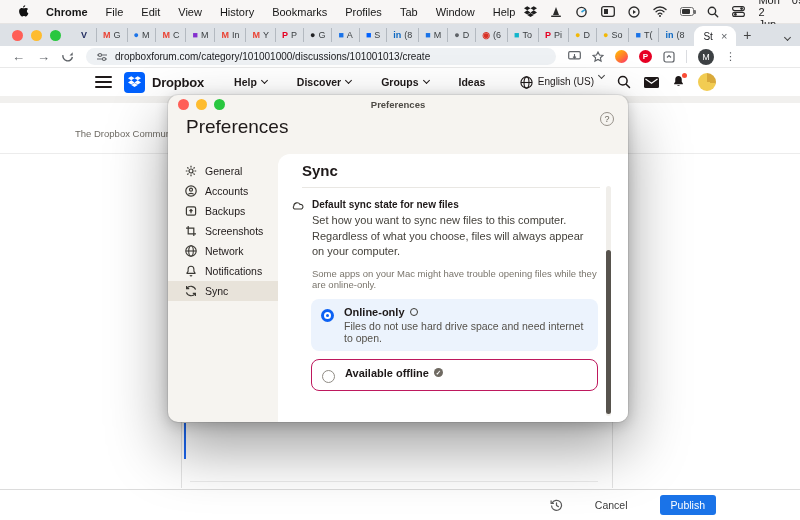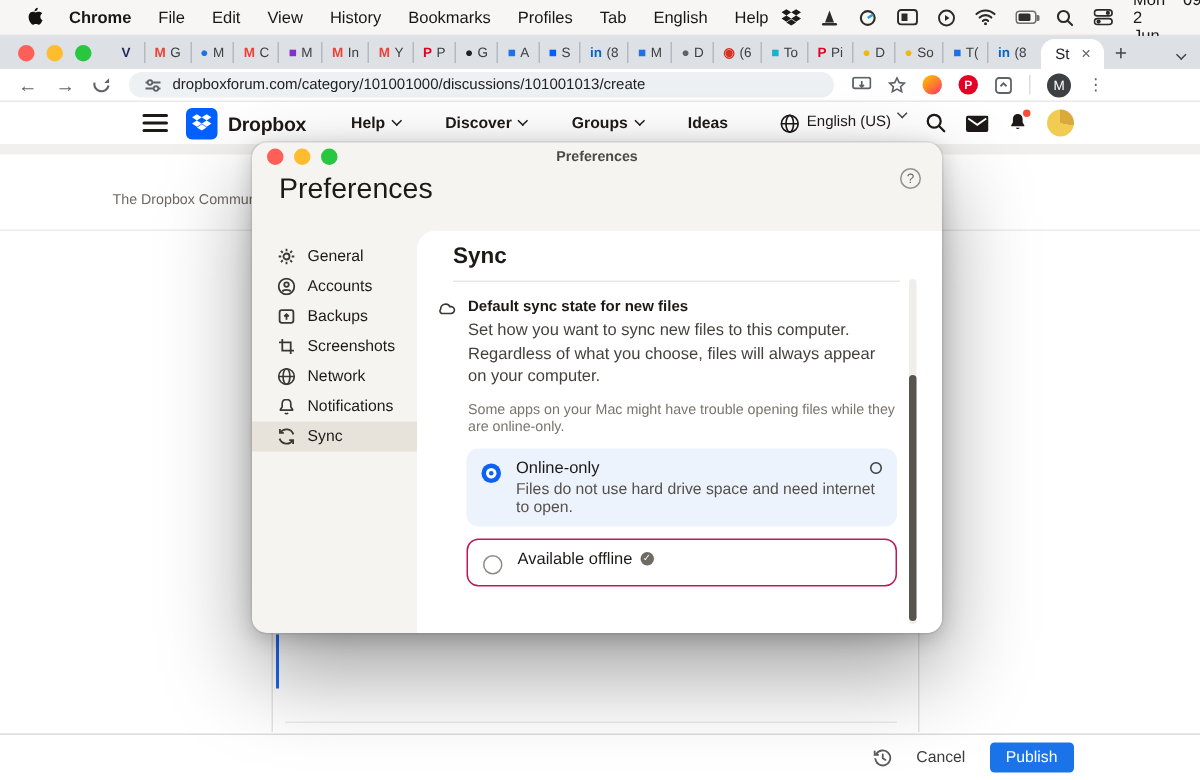--- a/index.html
+++ b/index.html
@@ -78,21 +78,21 @@
   
   .grayband { position:absolute; top:96px; left:0; right:0; height:7px; background:#f1f0ee; z-index:1; }
   .breadcrumb { position:absolute; top:128px; left:75px; font-size:9.5px; color:#6e6a63; z-index:1; }
   .pagediv { position:absolute; top:153px; left:0; right:0; height:1px; background:#ececec; z-index:1; }
   .ed-left { position:absolute; top:422px; left:181px; width:1px; height:66px; background:#e3e3e3; z-index:1; }
   .ed-right { position:absolute; top:422px; left:612px; width:1px; height:66px; background:#e3e3e3; z-index:1; }
   .caret { position:absolute; top:423px; left:184px; width:2px; height:36px; background:#1b66f0; z-index:1; }
   .ed-hline { position:absolute; top:481px; left:190px; width:408px; height:1px; background:#ececec; z-index:1; }
   .footdiv { position:absolute; top:489px; left:0; right:0; height:1px; background:#dcdcdc; z-index:1; }
   .pagefooter { position:absolute; top:490px; left:0; right:0; bottom:0; background:#fff;
-    display:flex; align-items:center; justify-content:flex-end; gap:16px; padding-right:84px; z-index:1; }
+    display:flex; align-items:center; justify-content:flex-end; gap:32px; padding-right:84px; z-index:1; }
   .cancel { font-size:10.5px; color:#3c3c3c; }
   .publish { height:20px; padding:0 11px; border-radius:3px; background:#1a73e8; color:#fff;
     font-size:10.5px; display:flex; align-items:center; }
 
   
   .dialog { position:absolute; left:168px; top:95px; width:460px; height:327px; background:#f6f4f0;
     border-radius:10px; box-shadow:0 26px 60px rgba(0,0,0,.38), 0 3px 14px rgba(0,0,0,.2),
     0 0 0 1px rgba(0,0,0,.07); z-index:5; }
   .dlg-titlebar { height:18px; display:flex; align-items:center; padding:0 10px; position:relative; }
   .dlg-lights { display:flex; gap:7px; }
@@ -117,21 +117,21 @@
   .s-desc { font-size:11px; color:#45423c; line-height:1.42; margin-top:3px; max-width:284px; }
   .s-note { font-size:9.5px; color:#7a756c; margin-top:8px; }
   .options { display:flex; flex-direction:column; gap:8px; margin:9px 30px 0 33px; }
   .option { border-radius:8px; padding:7px 10px; display:flex; gap:10px; align-items:flex-start; }
   .option.sel { background:#ecf3fd; }
   .option.unsel { background:#fff; border:1px solid #be185d; }
   .radio-on { width:13px; height:13px; border-radius:50%; background:#0d62f4; position:relative; flex:none; margin-top:3px; }
   .radio-on::after { content:""; position:absolute; inset:3px; background:#fff; border-radius:50%; }
   .radio-on::before { content:""; position:absolute; inset:4.8px; background:#0d62f4; border-radius:50%; z-index:1; }
   .radio-off { width:13px; height:13px; border-radius:50%; border:1.5px solid #8f8b84; background:#fff; flex:none; margin-top:3px; }
-  .o-title { font-size:11px; font-weight:400; color:#1e1919; display:flex; align-items:center; gap:5px;justify-content:space-between; }
+  .o-title { font-size:11px; font-weight:700; color:#1e1919; display:flex; align-items:center; gap:5px; }
   .o-desc { font-size:10.5px; color:#55514a; margin-top:2px; }
   .badge-online { width:8px; height:8px; border:1.8px solid #3b3a36; border-radius:50%; }
   .badge-offline { width:9px; height:9px; border-radius:50%; background:#6f6a62; color:#fff;
     font-size:6.5px; display:flex; align-items:center; justify-content:center; line-height:1; }
   .sb-track { position:absolute; right:17px; top:32px; bottom:6px; width:5px; background:#f0eeea; border-radius:3px; }
   .sb-thumb { position:absolute; right:17px; top:96px; width:5px; height:164px; background:#57534d; border-radius:3px; }
 </style>
 </head>
 <body>
 
@@ -144,21 +144,21 @@
   <span class="mb-app">Chrome</span>
   <span class="mb-items" style="display:flex;">
 
   <span class="mb-item">File</span>
       <span class="mb-item">Edit</span>
       <span class="mb-item">View</span>
       <span class="mb-item">History</span>
       <span class="mb-item">Bookmarks</span>
       <span class="mb-item">Profiles</span>
       <span class="mb-item">Tab</span>
-      <span class="mb-item">English</span>
+      <span class="mb-item">Window</span>
       <span class="mb-item">Help</span>
     </span>
   <span class="mb-right">
     <span>
       <svg width="13" height="12" viewBox="0 0 20 18">
           <path fill="#1c1c1c" d="M5 0l5 3.2L5 6.4 0 3.2zM15 0l5 3.2-5 3.2-5-3.2zM5 6.4l5 3.2-5 3.2-5-3.2zM15 6.4l5 3.2-5 3.2-5-3.2zM5 13.6l5 3.2 5-3.2-5-3.2z"></path>
         </svg>
     </span>
     <span>
       <svg width="12" height="12" viewBox="0 0 12 12">

